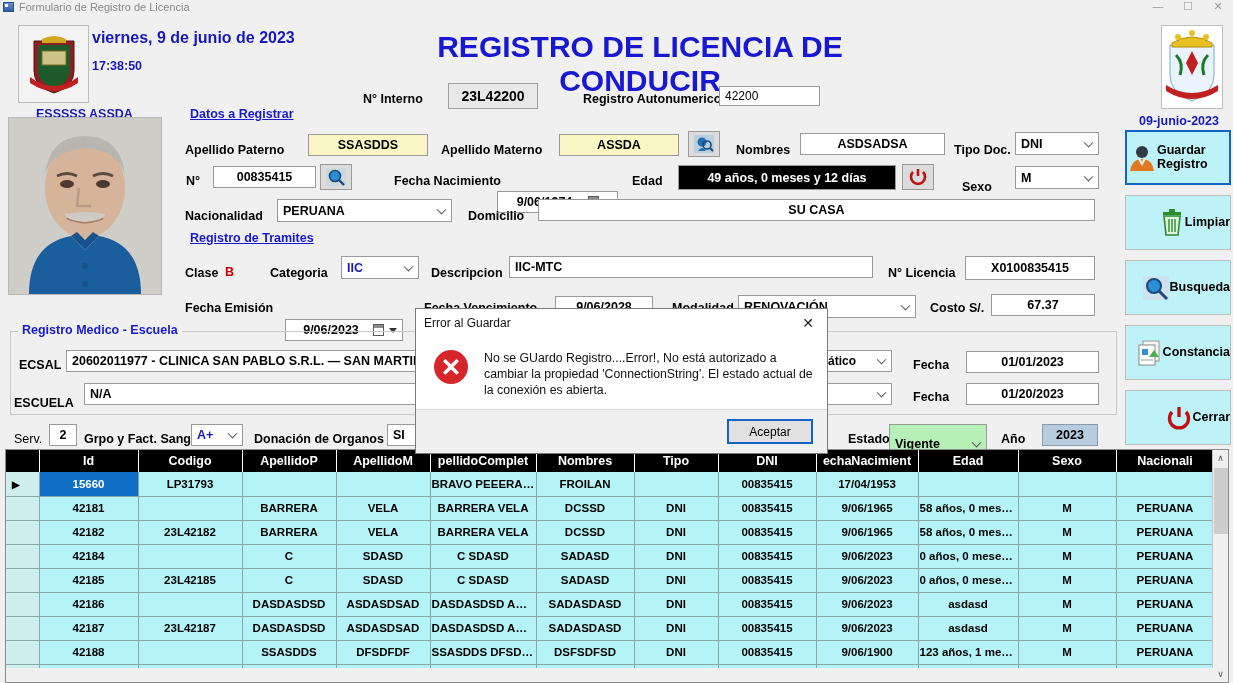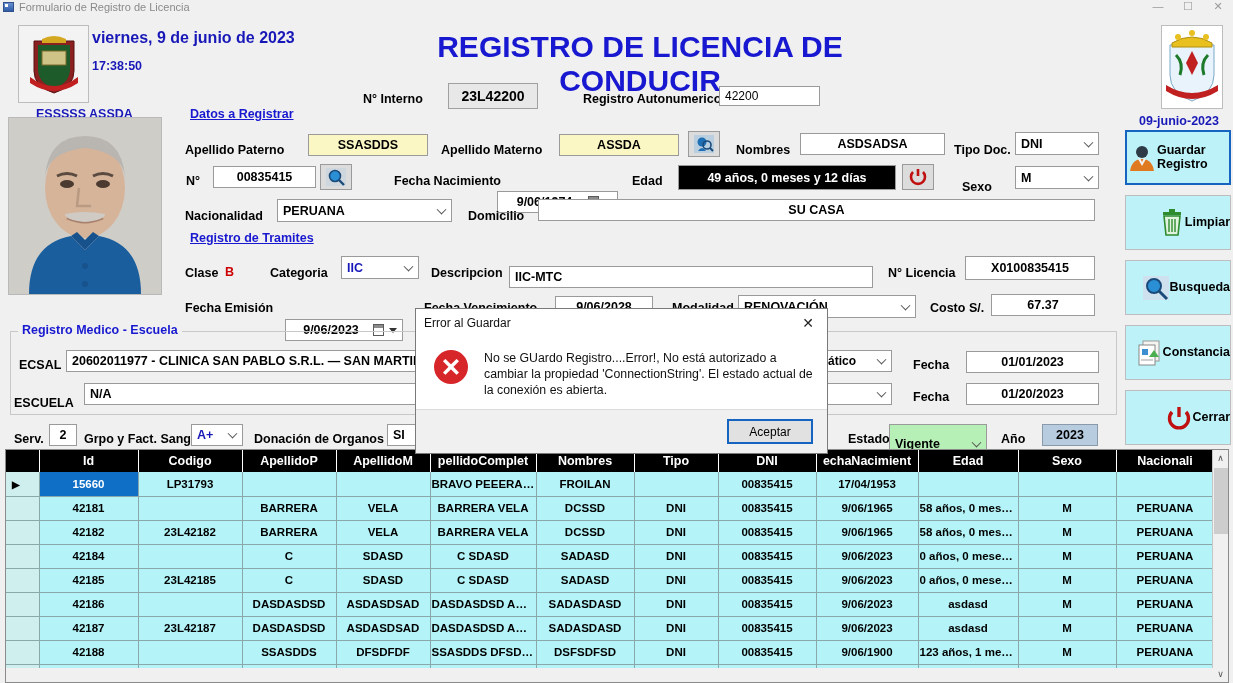--- a/index.html
+++ b/index.html
@@ -348,21 +348,21 @@
   <div class="lbl" style="position:absolute;left:185px;top:253px;">Clase</div>
   <div class="redtxt" style="position:absolute;left:225px;top:252px;font-size:12.5px;">B</div>
 
   <div class="lbl" style="position:absolute;left:270px;top:253px;">Categoria</div>
   <div class="cmb blue" style="left:341px;top:243px;width:78px;">
     <span>IIC</span>
     <span class="arw"></span>
   </div>
 
   <div class="lbl" style="position:absolute;left:431px;top:253px;">Descripcion</div>
-  <div class="tb left bluetxt" style="left:509px;top:253px;width:364px;">IIC-MTC</div>
+  <div class="tb left bluetxt" style="left:509px;top:243px;width:364px;">IIC-MTC</div>
 
   <div class="lbl" style="position:absolute;left:888px;top:253px;">N° Licencia</div>
   <div class="tb redtxt" style="left:965px;top:243px;width:130px;height:24px;">X0100835415</div>
 
   <div class="lbl" style="position:absolute;left:185px;top:288px;">Fecha Emisión</div>
   <div class="dtp" style="left:285px;top:283px;width:118px;">
     <span style="margin-right:26px;">9/06/2023</span>
     <span class="cal"></span>
     <span class="arw"></span>
   </div>
@@ -392,21 +392,21 @@
   <div class="tb bluetxt" style="left:966px;top:338px;width:133px;">01/01/2023</div>
 
   <div class="lbl" style="position:absolute;left:14px;top:383px;">ESCUELA</div>
   <div class="tb left" style="left:84px;top:370px;width:808px;">N/A</div>
   <div class="cmb" style="left:822px;top:370px;width:70px;height:22px;">
     <span class="arw"></span>
   </div>
   <div class="lbl" style="position:absolute;left:913px;top:377px;">Fecha</div>
   <div class="tb bluetxt" style="left:966px;top:370px;width:133px;">01/20/2023</div>
 
-  <div class="lbl" style="position:absolute;left:14px;top:419px;font-weight:bold;">Serv.</div>
+  <div class="lbl" style="position:absolute;left:14px;top:419px;font-weight:normal;">Serv.</div>
   <div class="tb bluetxt" style="left:49px;top:411px;width:28px;">2</div>
 
   <div class="lbl" style="position:absolute;left:84px;top:419px;">Grpo y Fact. Sang.</div>
   <div class="cmb blue" style="left:191px;top:411px;width:52px;height:22px;">
     <span>A+</span>
     <span class="arw"></span>
   </div>
 
   <div class="lbl" style="position:absolute;left:254px;top:419px;">Donación de Organos</div>
   <div class="tb redtxt left" style="left:387px;top:411px;width:60px;">SI</div>

